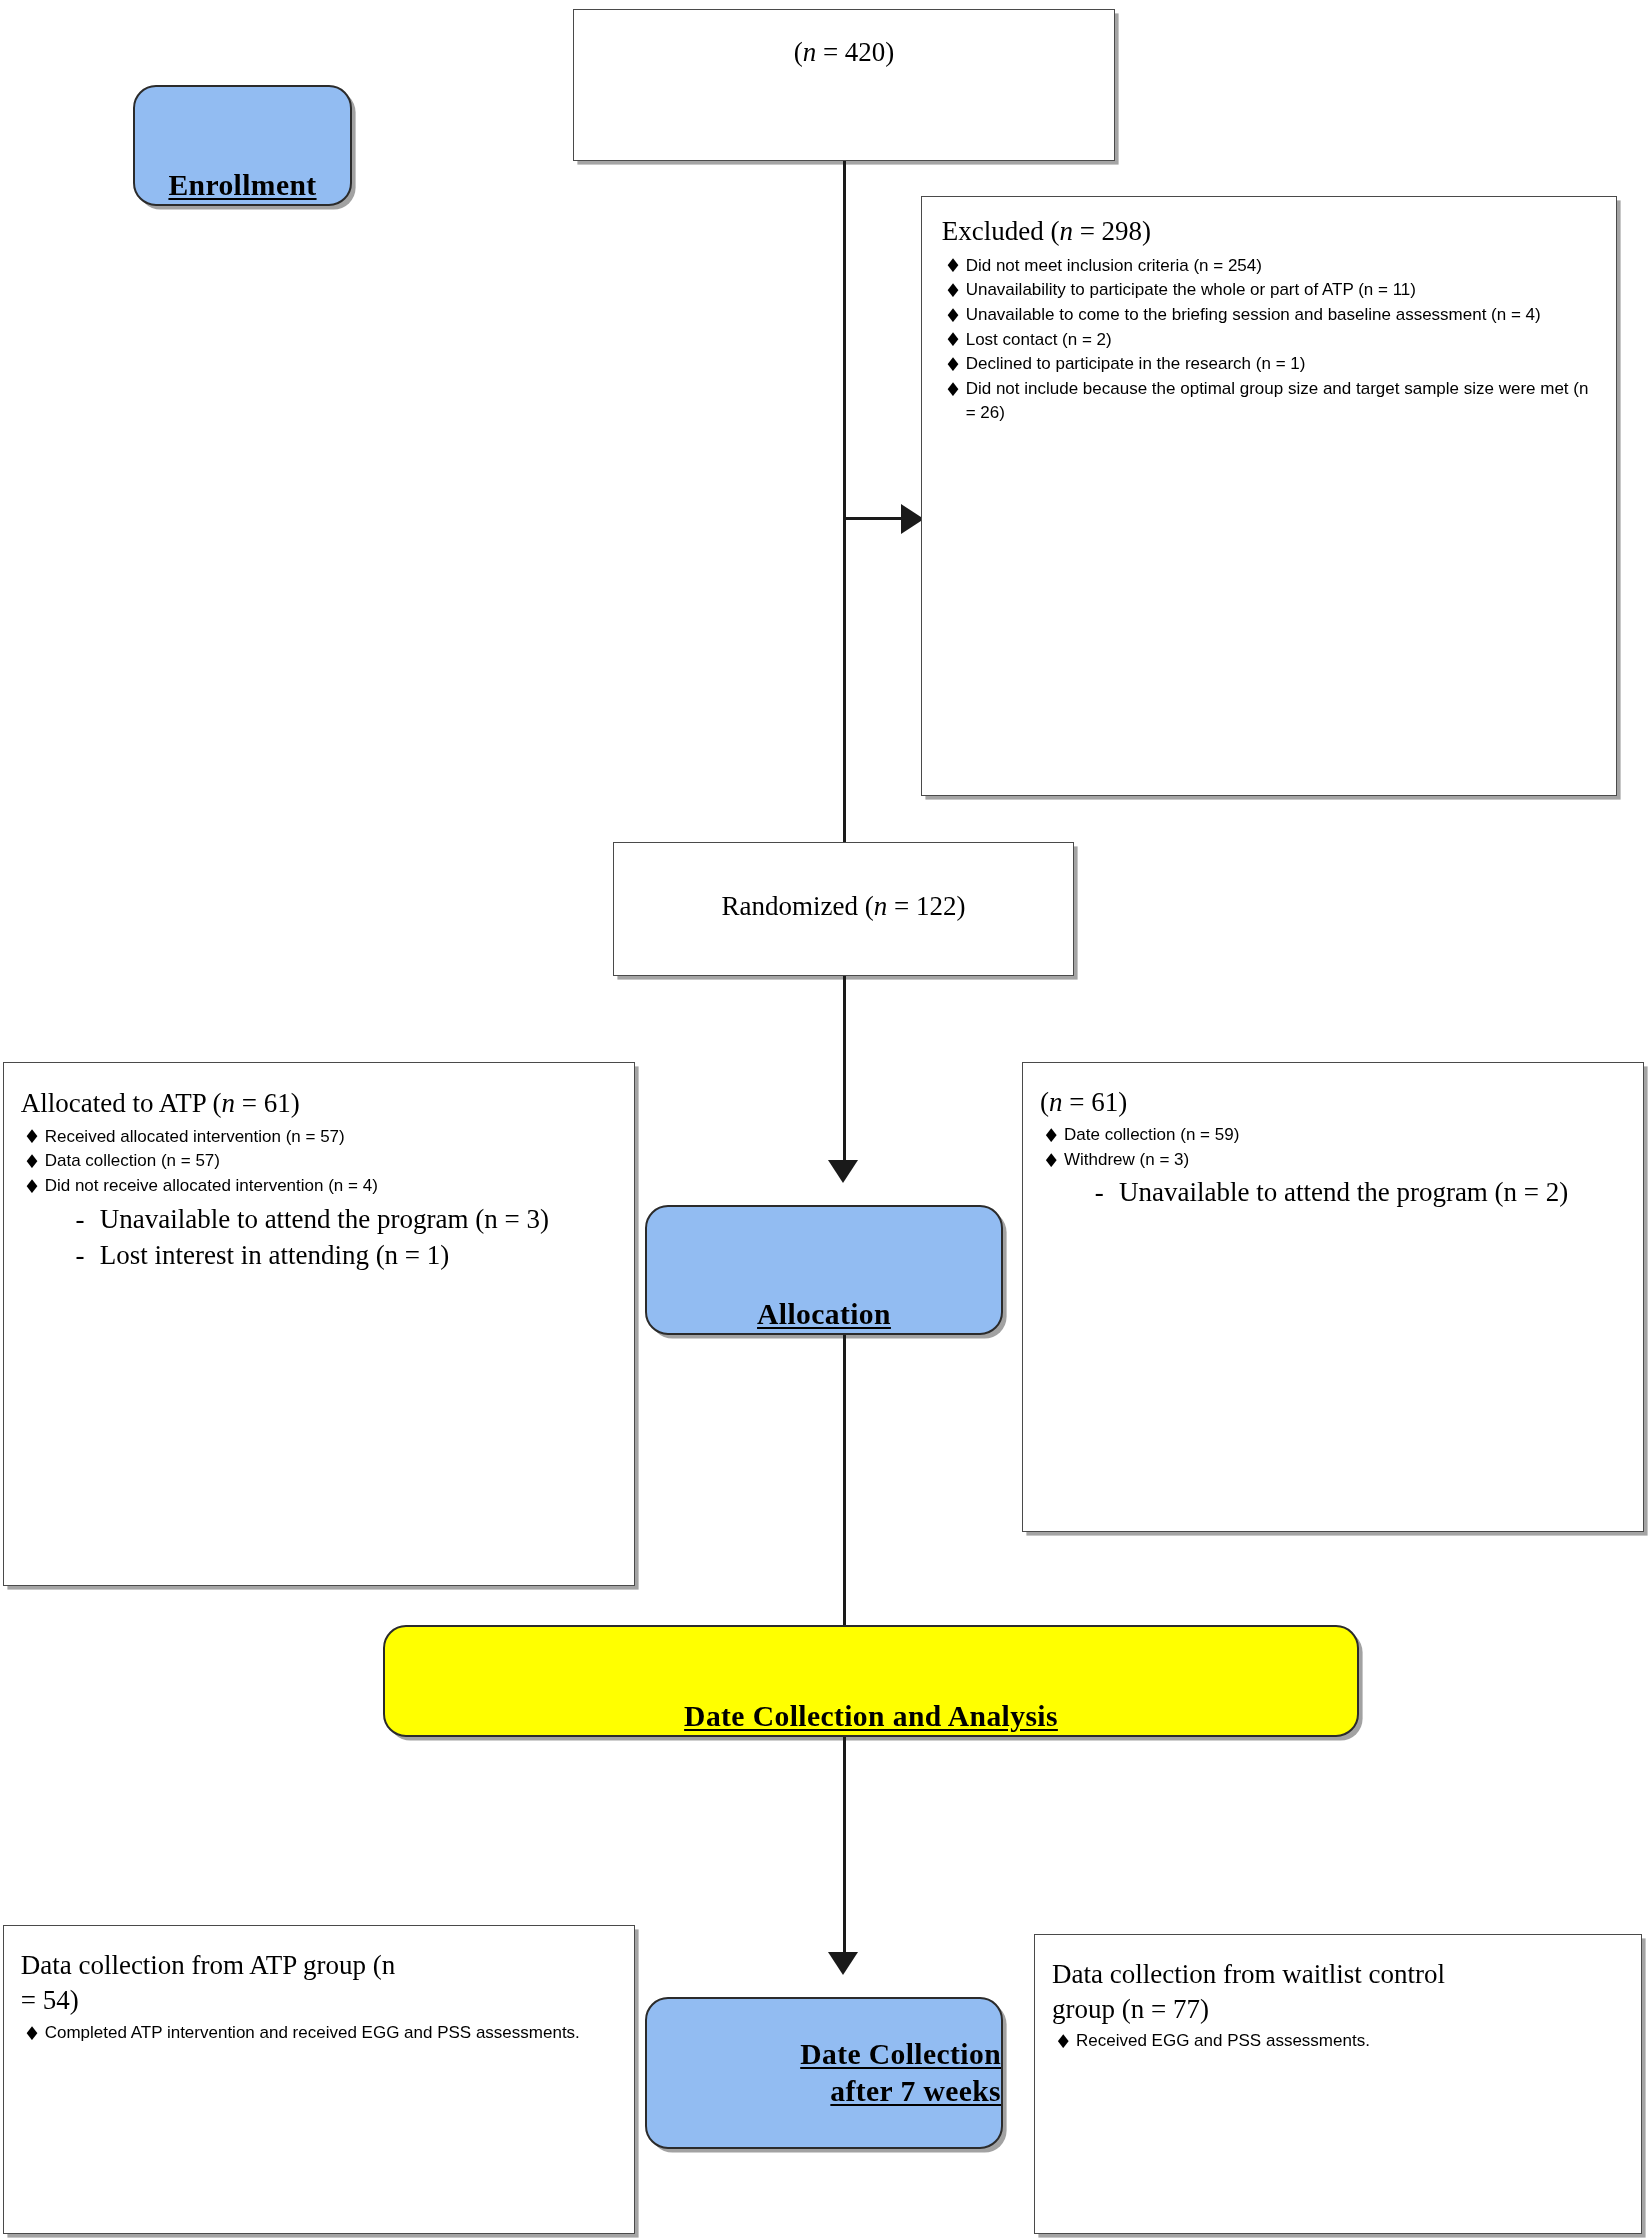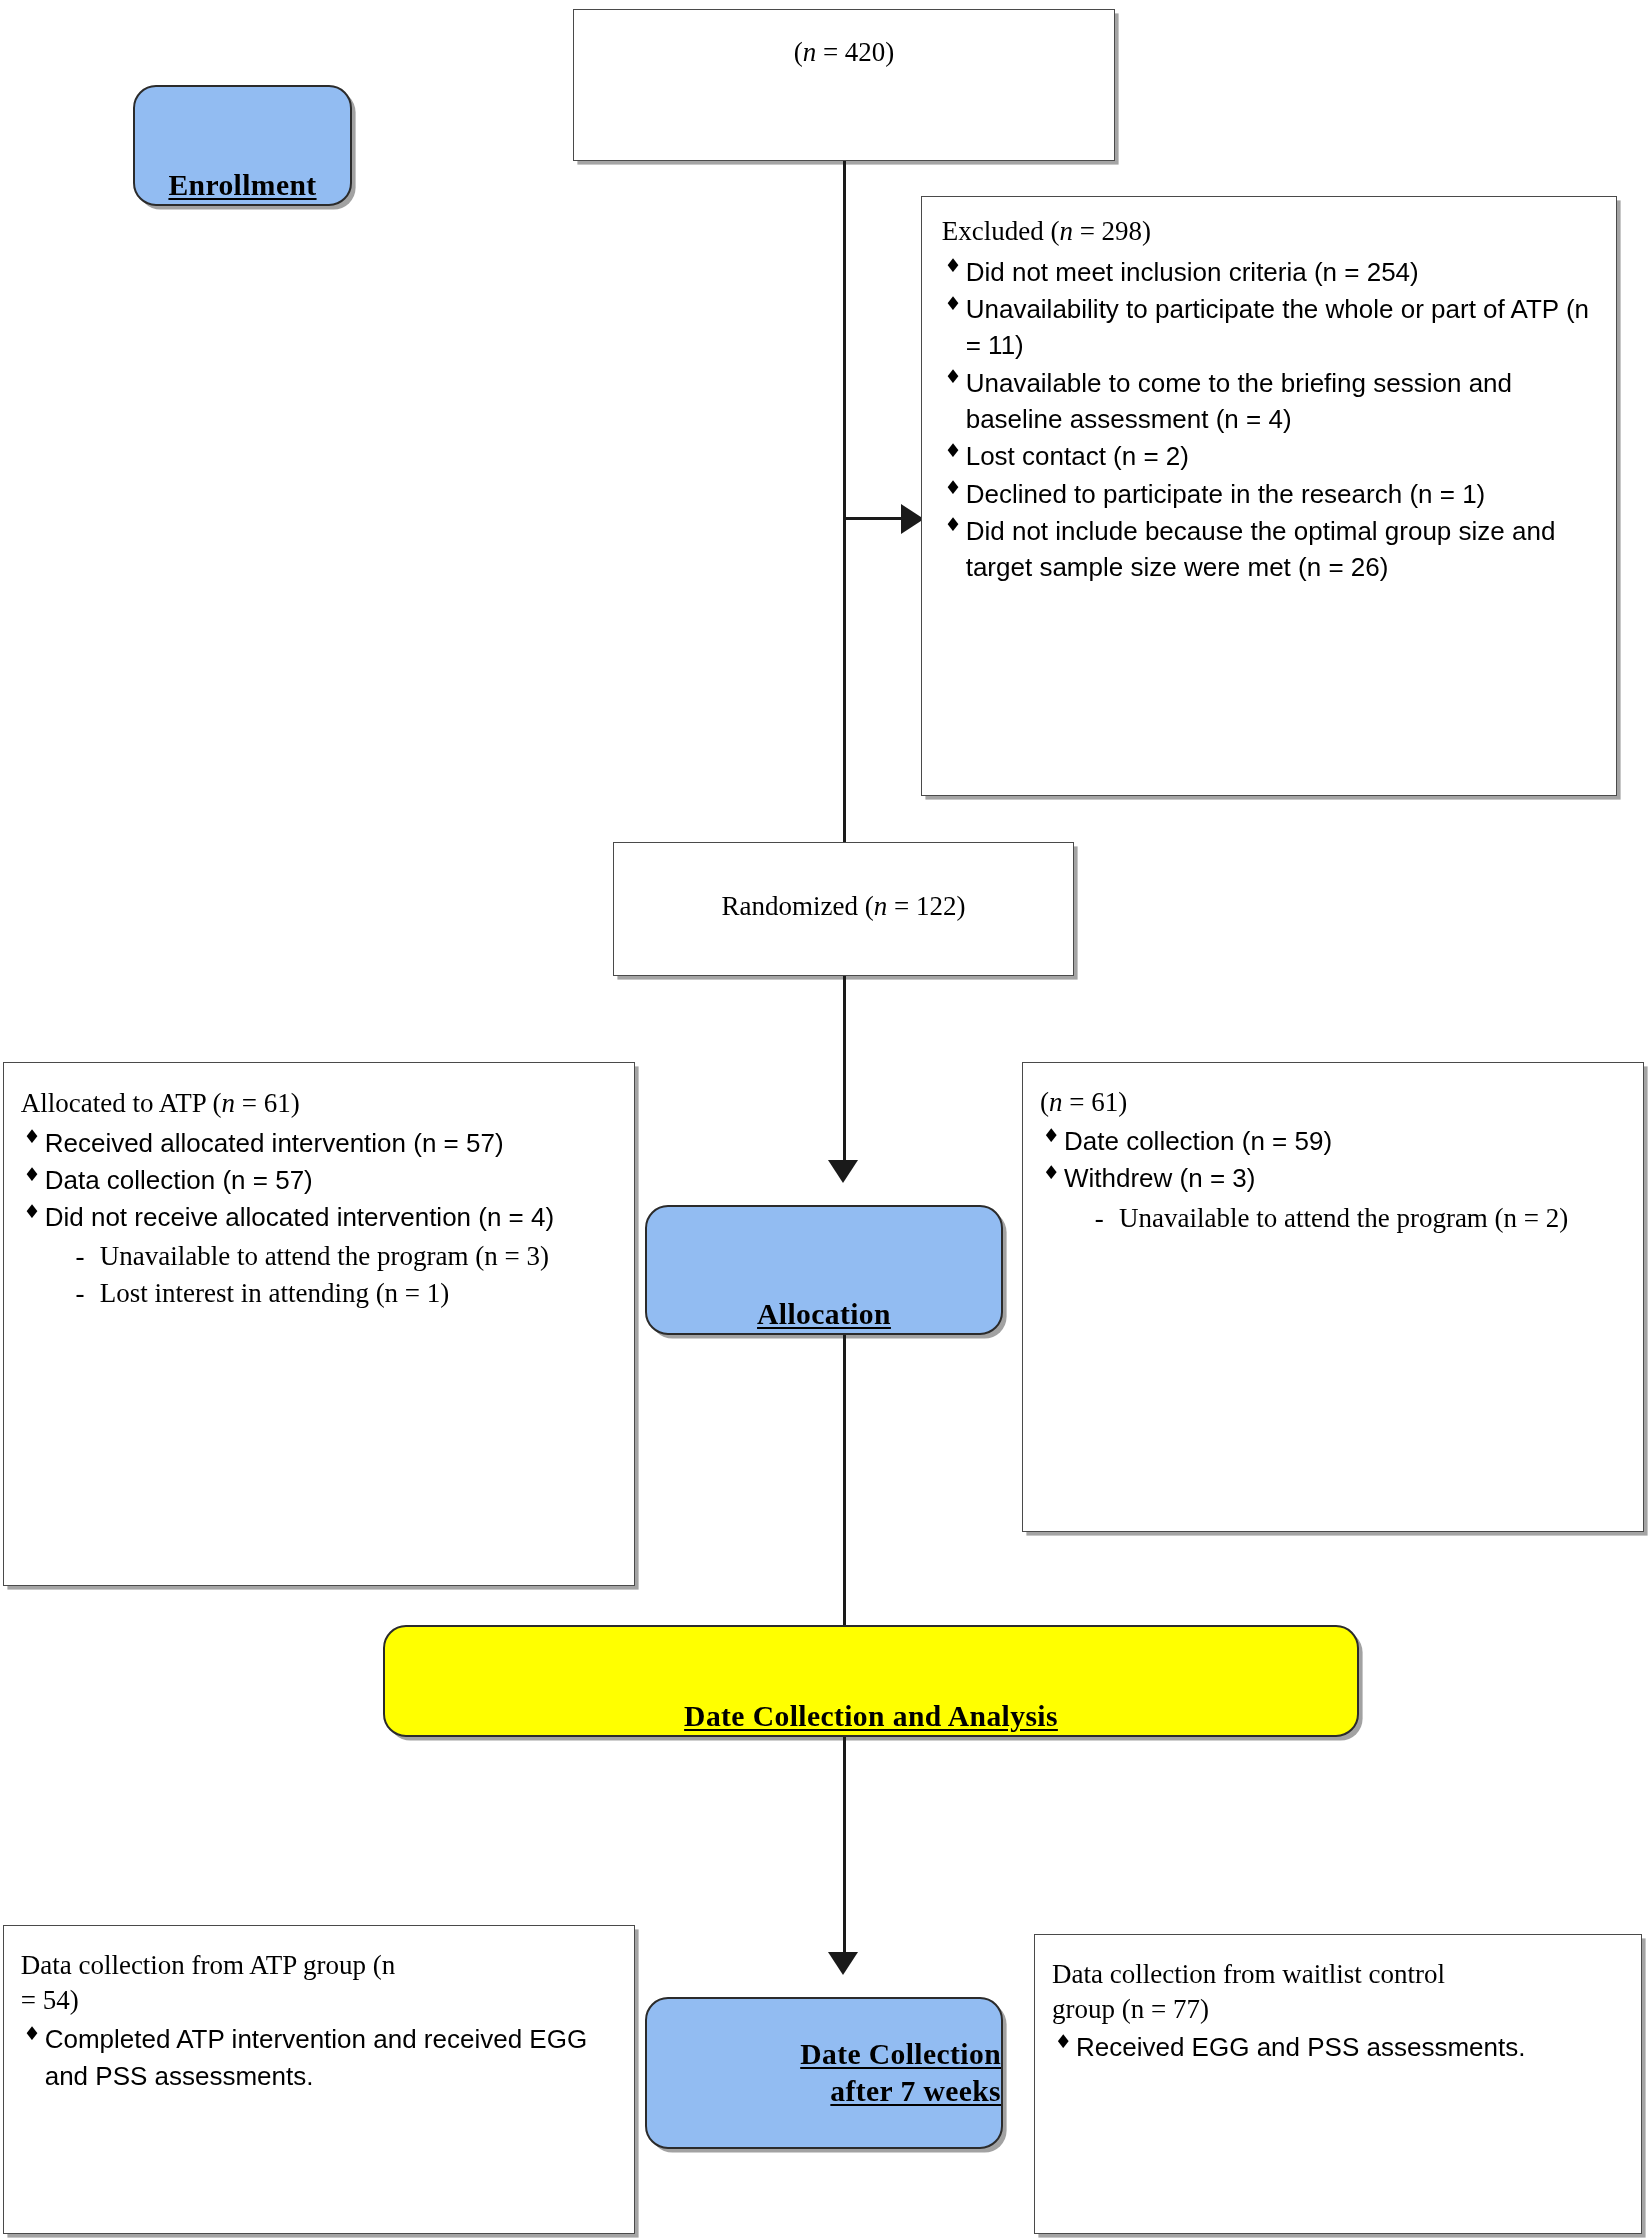--- a/index.html
+++ b/index.html
@@ -57,21 +57,21 @@
   }
 
   ul.blist {
     list-style: none;
     margin: 0;
     padding: 0;
   }
   ul.blist > li {
     position: relative;
     font-family: "Liberation Sans", sans-serif;
-    font-size: 26px;
+    font-size: 17px;
     line-height: 1.40;
     padding-left: 24px;
     margin: 0 0 0.9px 0;
   }
   ul.blist > li::before {
     content: "\2666";
     position: absolute;
     left: 2.7px;
     top: -1.3px;
     font-size: 19px;

